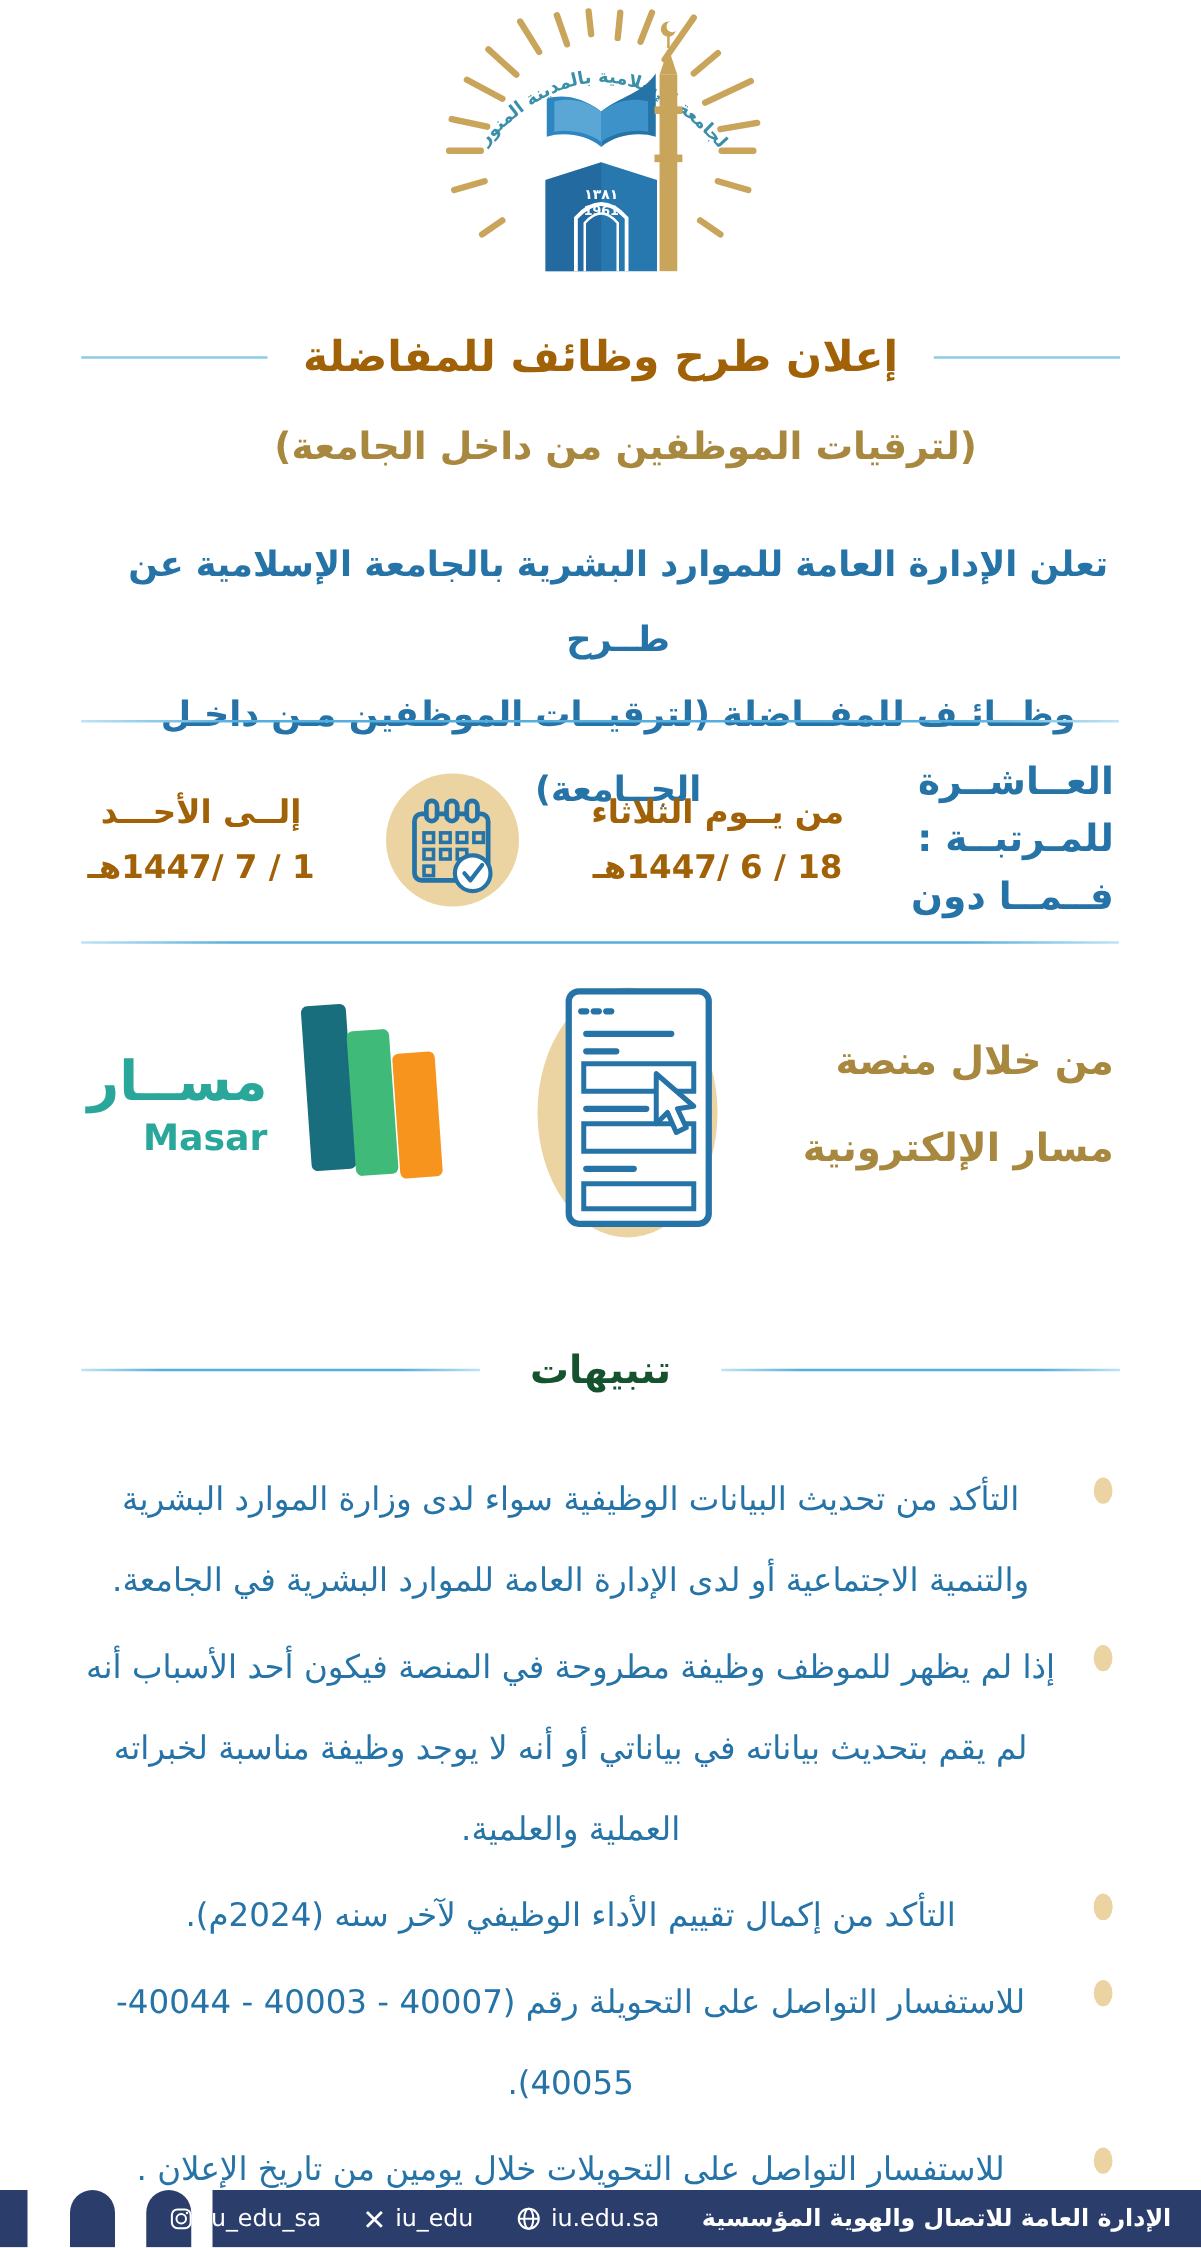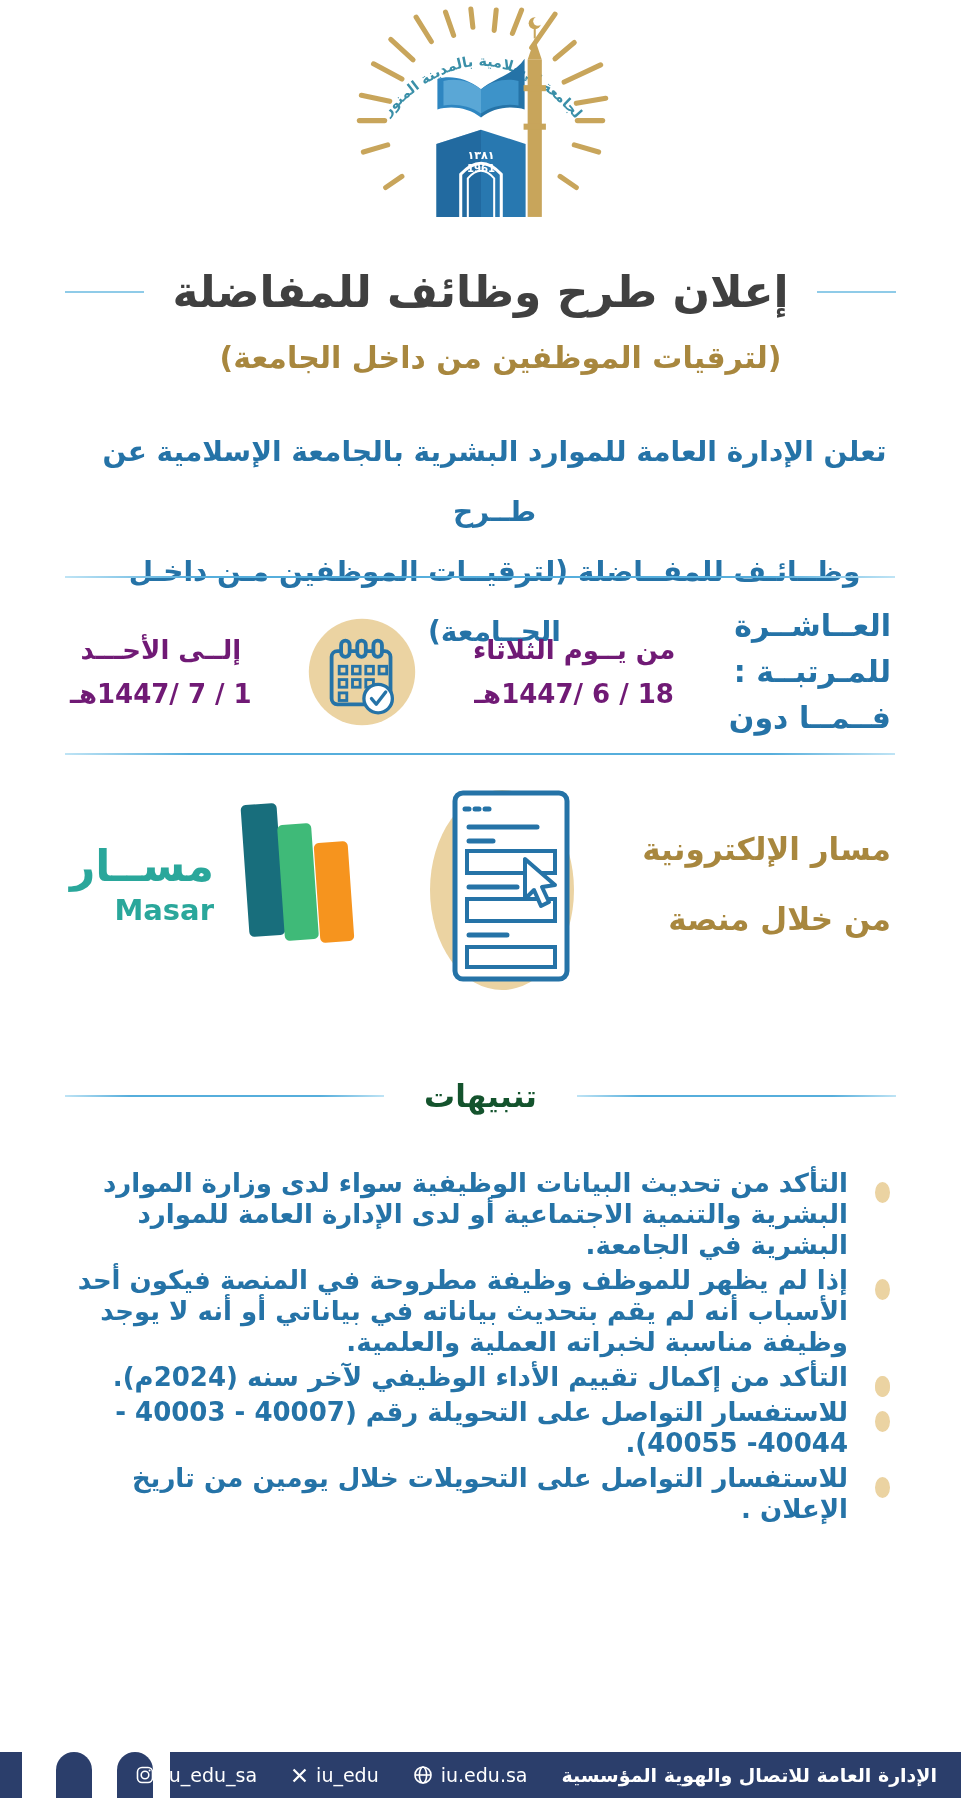--- a/index.html
+++ b/index.html
@@ -3,54 +3,54 @@
 <meta charset="utf-8">
 <style>
   html,body{margin:0;padding:0;background:#fff;}
   .page{position:relative;width:961px;height:1798px;background:#fff;overflow:hidden;
         font-family:"DejaVu Sans", sans-serif;direction:rtl;}
   
   .logo-wrap{position:absolute;top:4px;left:50%;transform:translateX(-50%);width:300px;height:218px;}
   
   .title-row{position:absolute;top:266px;left:65px;right:65px;display:flex;align-items:center;gap:28px;}
   .title-row .rule{flex:1;height:2px;background:#8FCBE8;}
-  .main-title{color:#404040;font-size:44px;font-weight:bold;white-space:nowrap;}
+  .main-title{color:#a16207;font-size:34px;font-weight:bold;white-space:nowrap;}
   .subtitle{position:absolute;top:340px;left:0;right:0;text-align:center;
             color:#A8873E;font-size:30px;font-weight:bold;padding-left:40px;}
   .body-text{position:absolute;top:422px;left:40px;right:40px;text-align:center;
              color:#2573A7;font-size:28px;font-weight:bold;line-height:60px;margin-left:28px;}
   .divider{position:absolute;left:65px;right:66px;height:2px;
            background:linear-gradient(90deg,#BFE4F5,#56AEDC 15%,#56AEDC 85%,#BFE4F5);}
   .div1{top:576px;} .div2{top:753px;}
   
   .rank-row{position:absolute;top:594px;left:70px;right:70px;height:156px;
             display:flex;align-items:center;justify-content:space-between;}
   .rank-block{color:#2573A7;font-size:30px;font-weight:bold;line-height:46px;text-align:right;}
-  .date-block{color:#701a75;font-size:26px;font-weight:bold;line-height:44px;text-align:center;}
+  .date-block{color:#a16207;font-size:26px;font-weight:bold;line-height:44px;text-align:center;}
   .cal-circle{width:114px;height:114px;}
   
   .platform-row{position:absolute;top:775px;left:70px;right:70px;height:218px;
                 display:flex;align-items:center;justify-content:space-between;}
   .platform-text{color:#A8873E;font-size:31px;font-weight:bold;line-height:70px;text-align:right;}
   .masar-logo{display:flex;direction:ltr;align-items:center;gap:27px;}
   .masar-txt{display:flex;flex-direction:column;align-items:flex-end;direction:ltr;}
   .masar-ar{color:#2AA79B;font-size:44px;font-weight:bold;line-height:52px;}
   .masar-en{color:#2AA79B;font-size:29px;font-weight:bold;line-height:36px;}
   .masar-bars{position:relative;width:120px;height:160px;}
   .masar-bars .bar{position:absolute;border-radius:5px;}
   .bar-teal{left:4px;top:0;width:36px;height:132px;background:#186E7C;transform:rotate(-4deg);}
   .bar-green{left:40px;top:20px;width:34px;height:116px;background:#3FBA78;transform:rotate(-4deg);}
   .bar-orange{left:76px;top:38px;width:34px;height:100px;background:#F6941E;transform:rotate(-4deg);}
   
   .notices-head{position:absolute;top:1078px;left:65px;right:65px;display:flex;align-items:center;gap:40px;}
   .notices-head .rule{flex:1;height:2px;background:linear-gradient(90deg,#BFE4F5,#56AEDC 20%,#56AEDC 80%,#BFE4F5);}
   .notices-title{color:#14532d;font-size:31px;font-weight:bold;white-space:nowrap;}
   .notices-list{position:absolute;top:1168px;right:65px;left:65px;list-style:none;margin:0;padding:0;}
   .notices-list li{position:relative;padding-right:48px;margin-bottom:4px;
-                   color:#2573A7;font-size:26px;font-weight:bold;line-height:31px;text-align:right;}
+                   color:#2573A7;font-size:26px;font-weight:normal;line-height:65px;text-align:center;}
   .notices-list .dot{position:absolute;right:6px;top:14px;width:15px;height:21px;
                      background:#EBD3A2;border-radius:50%;}
   
   .footer-bar{position:absolute;left:170px;right:0;bottom:0;height:46px;background:#2B3E6B;
               display:flex;align-items:center;gap:34px;padding-right:24px;box-sizing:border-box;}
   .footer-dept{color:#fff;font-size:19px;font-weight:bold;white-space:nowrap;}
   .footer-item{display:flex;direction:ltr;align-items:center;gap:8px;color:#fff;
                font-size:19px;white-space:nowrap;}
   .deco{position:absolute;bottom:0;background:#2B3E6B;}
   .deco-square{left:0;width:22px;height:46px;}
@@ -164,22 +164,22 @@
     <div class="date-block">
       <div>إلــى الأحـــد</div>
       <div>1 / 7 /1447هـ</div>
     </div>
   </div>
 
   <div class="divider div2"></div>
 
   <div class="platform-row">
     <div class="platform-text">
+      <div>من خلال منصة</div>
       <div>مسار الإلكترونية</div>
-      <div>من خلال منصة</div>
     </div>
     <svg width="250" height="218" viewBox="0 0 250 218">
       <ellipse cx="125" cy="115" rx="72" ry="100" fill="#EBD3A2"></ellipse>
       <g fill="#fff" stroke="#2573A7" stroke-width="5">
         <rect x="78" y="18" width="112" height="186" rx="8"></rect>
       </g>
       <g stroke="#2573A7" stroke-width="5" stroke-linecap="round">
         <line x1="88" y1="34" x2="92" y2="34"></line>
           <line x1="98" y1="34" x2="102" y2="34"></line>
           <line x1="108" y1="34" x2="112" y2="34"></line>

